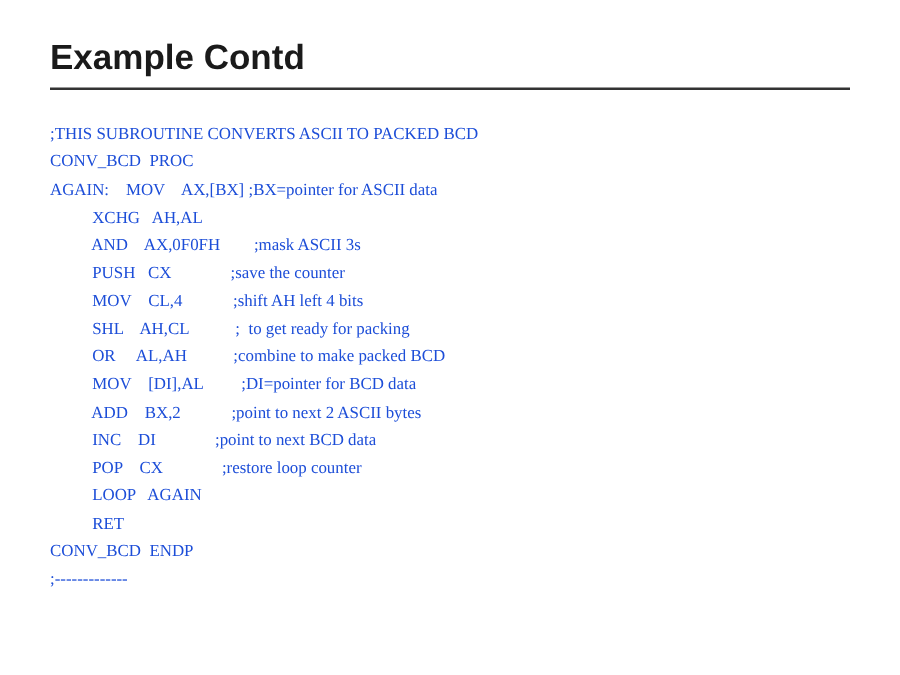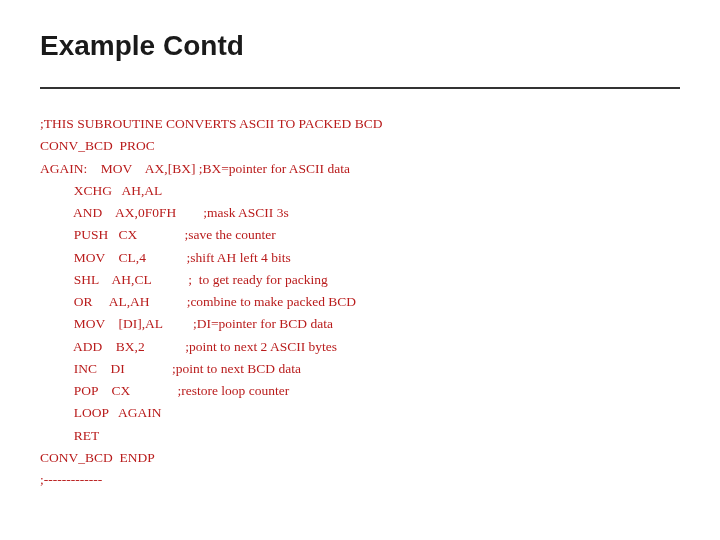--- a/index.html
+++ b/index.html
@@ -20,34 +20,34 @@
       width: 720px;
       height: 540px;
       background: #ffffff;
       padding: 30px 40px;
     }
 
     .slide-title {
       font-size: 28px;
       font-weight: bold;
       color: #1a1a1a;
-      margin-bottom: 25px;
+      margin-bottom: 8px;
     }
 
     .title-divider {
       border: none;
       border-top: 2px solid #333333;
       margin-bottom: 24px;
     }
 
     .code-block {
       font-family: 'Times New Roman', Times, serif;
       font-size: 13.5px;
       line-height: 1.65;
-      color: #b91c1c;
+      color: #1d4ed8;
       white-space: pre;
     }
   </style>
 </head>
 <body>
 
 <div class="slide-container">
   <div class="slide-title">Example Contd</div>
   <hr class="title-divider">
   <div class="code-block" id="code-content">;THIS SUBROUTINE CONVERTS ASCII TO PACKED BCD

